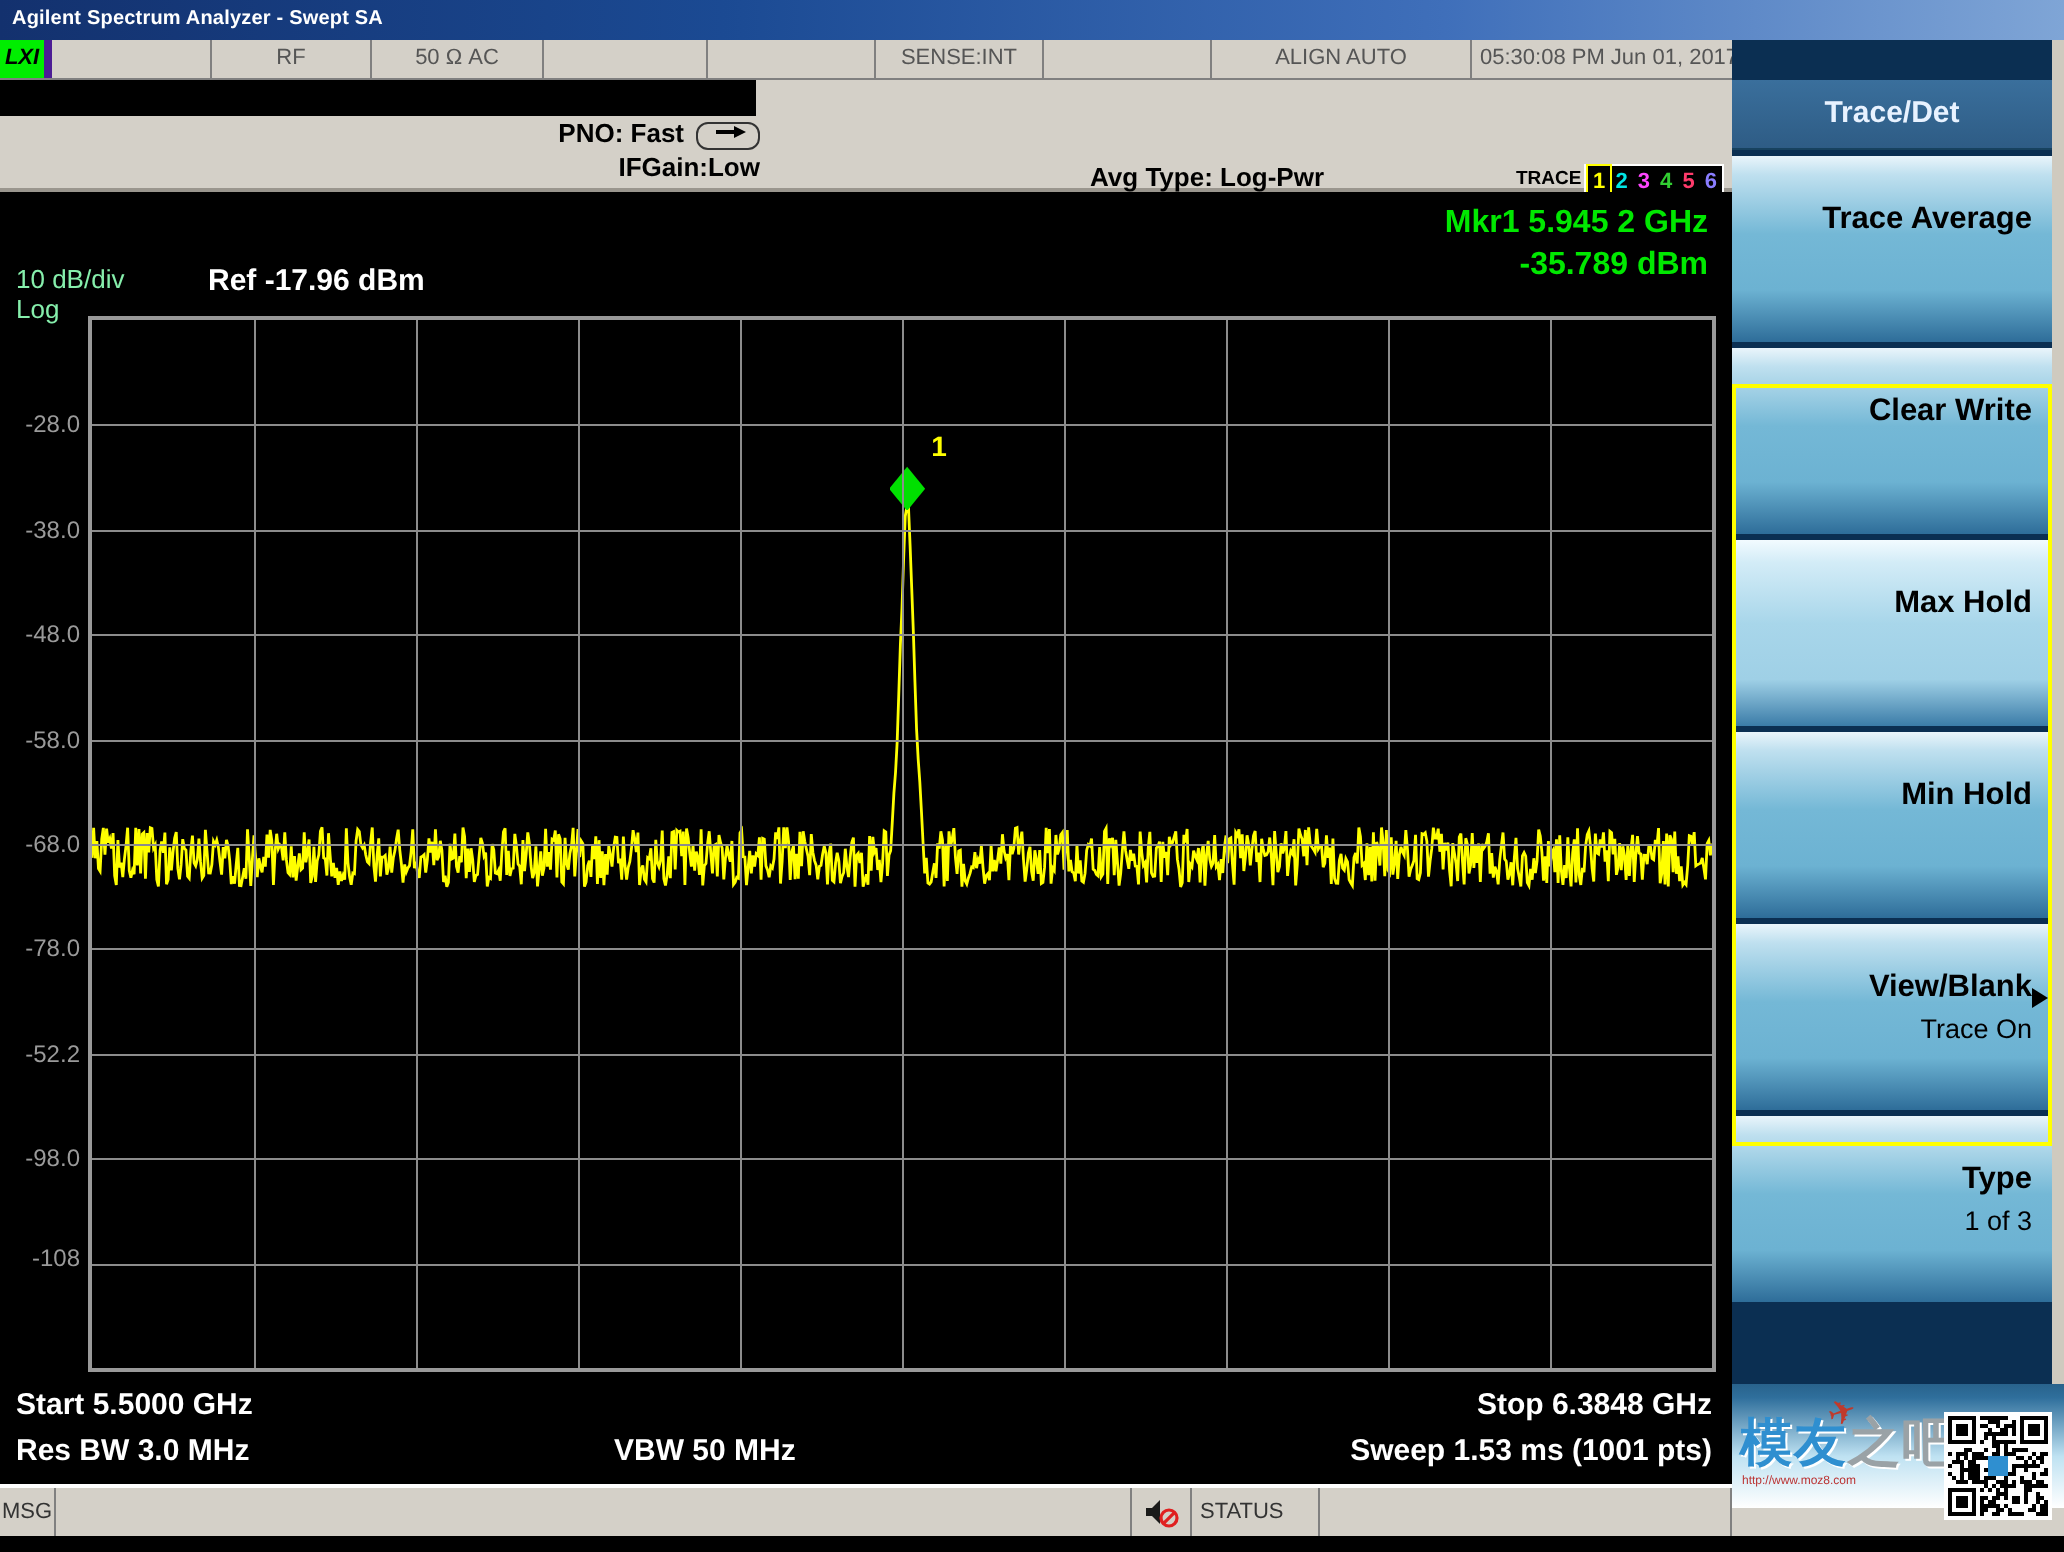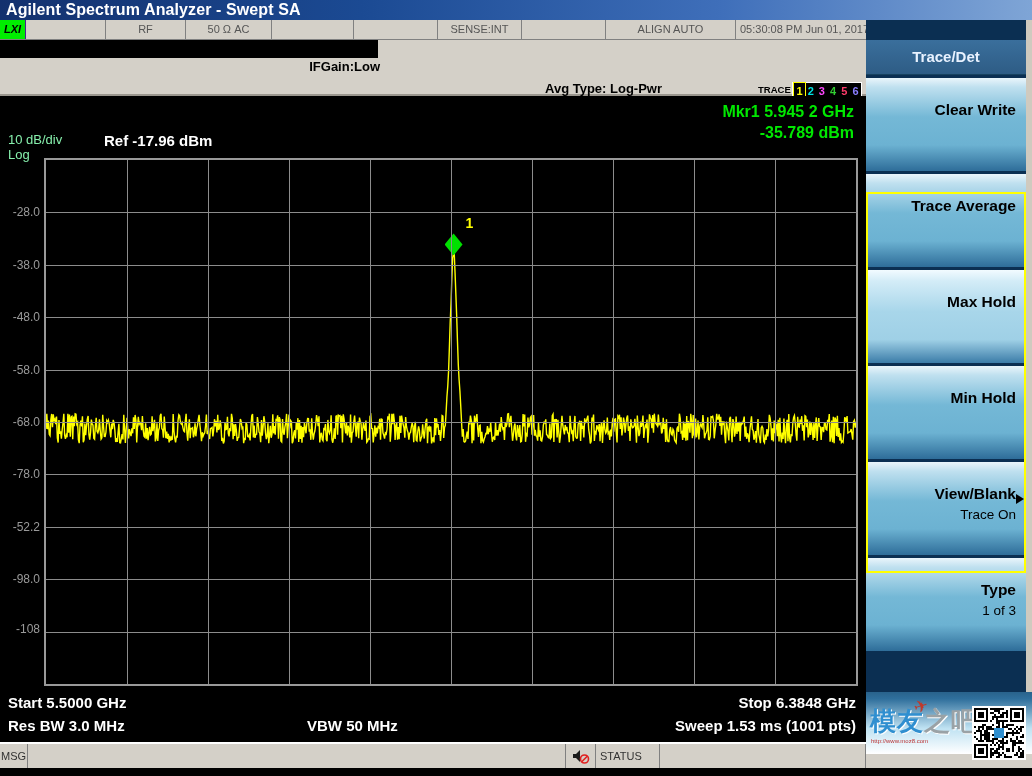--- a/index.html
+++ b/index.html
@@ -2,31 +2,31 @@
 <html><head>
 <meta charset="utf-8">
 <style>
   html,body{margin:0;padding:0;background:#000;}
   body{width:1032px;height:776px;overflow:hidden;font-family:"Liberation Sans",sans-serif;}
   #app{position:relative;width:1032px;height:776px;background:#000;}
 
   
   .titlebar{position:absolute;left:0;top:0;width:1032px;height:20px;
     background:linear-gradient(to right,#13316e 0%,#1b4a93 35%,#3f6fba 70%,#7fa5d6 100%);
-    color:#fff;font-size:16px;font-weight:bold;line-height:20px;padding-left:6px;
+    color:#fff;font-size:10px;font-weight:bold;line-height:20px;padding-left:6px;
     box-sizing:border-box;letter-spacing:.1px;}
 
   
   .statusstrip{position:absolute;left:0;top:20px;width:1032px;height:20px;
     background:#d4d0c8;display:flex;box-sizing:border-box;
     border-bottom:1px solid #808080;}
   .statusstrip .cell{border-right:1px solid #808080;box-sizing:border-box;
     font-size:11px;color:#555;line-height:19px;text-align:center;overflow:hidden;white-space:nowrap;}
   .lxi{background:#00ee00;color:#000;font-weight:bold;font-style:italic;font-size:11px;
-    width:26px;text-align:center;line-height:19px;border-right:1px solid #4c1d95;box-sizing:border-box;}
+    width:26px;text-align:center;line-height:19px;border-right:4px solid #4c1d95;box-sizing:border-box;}
   .measbar{position:absolute;left:0;top:40px;width:866px;height:56px;background:#d4d0c8;
     border-bottom:2px solid #9a968e;box-sizing:border-box;}
   .measbar .mb-left-mask{position:absolute;left:0;top:0;width:378px;height:18px;background:#000;}
   .mb-pno{position:absolute;left:190px;top:18px;width:190px;text-align:right;
     font-size:13px;font-weight:bold;color:#000;}
   .mb-pno .ln{display:block;line-height:17px;}
   .mb-arrowbox{display:inline-block;width:30px;height:12px;border:1px solid #333;border-radius:6px;
     position:relative;vertical-align:middle;margin-left:6px;background:#d4d0c8;}
   .mb-arrowbox:after{content:"";position:absolute;left:9px;top:3px;width:10px;height:2px;background:#000;}
   .mb-arrowbox:before{content:"";position:absolute;left:18px;top:1px;border-left:6px solid #000;
@@ -139,20 +139,21 @@
     <div class="cell" style="width:84px">SENSE:INT</div>
     <div class="cell" style="width:84px"></div>
     <div class="cell" style="width:130px">ALIGN AUTO</div>
     <div class="cell" style="width:auto;flex:1;text-align:left;padding-left:4px">05:30:08 PM Jun 01, 2017</div>
   </div>
 
   <div class="measbar">
     <div class="mb-left-mask"></div>
 
     <div class="mb-pno">
+      <span class="ln"><span>PNO: Fast</span><span class="mb-arrowbox"></span></span>
       <span class="ln">IFGain:Low</span>
     </div>
 
     <div class="mb-trig">
       <span class="ln">Trig: Free Run</span>
       <span class="ln">Atten: 6 dB</span>
     </div>
 
     <div class="mb-avg">
       <span class="ln">Avg Type: Log-Pwr</span>
@@ -271,24 +272,24 @@
     <div class="seg" style="width:64px">STATUS</div>
     <div class="seg" style="width:206px"></div>
     <div class="seg" style="width:166px;border-right:none"></div>
   </div>
   <div class="footblack"></div>
 
   <div class="menu">
     <div class="menu-title">Trace/Det</div>
     <div id="skwrap">
         <div class="sk">
+          <div class="sk-label">Trace Average</div>
+        </div>
+        <div class="sk">
           <div class="sk-label">Clear Write</div>
-        </div>
-        <div class="sk">
-          <div class="sk-label">Trace Average</div>
         </div>
         <div class="sk lit">
           <div class="sk-label">Max Hold</div>
         </div>
         <div class="sk">
           <div class="sk-label">Min Hold</div>
         </div>
         <div class="sk">
           <div class="sk-label">View/Blank</div>
           <div class="sk-sub" style="top: 44px;">Trace On</div>

